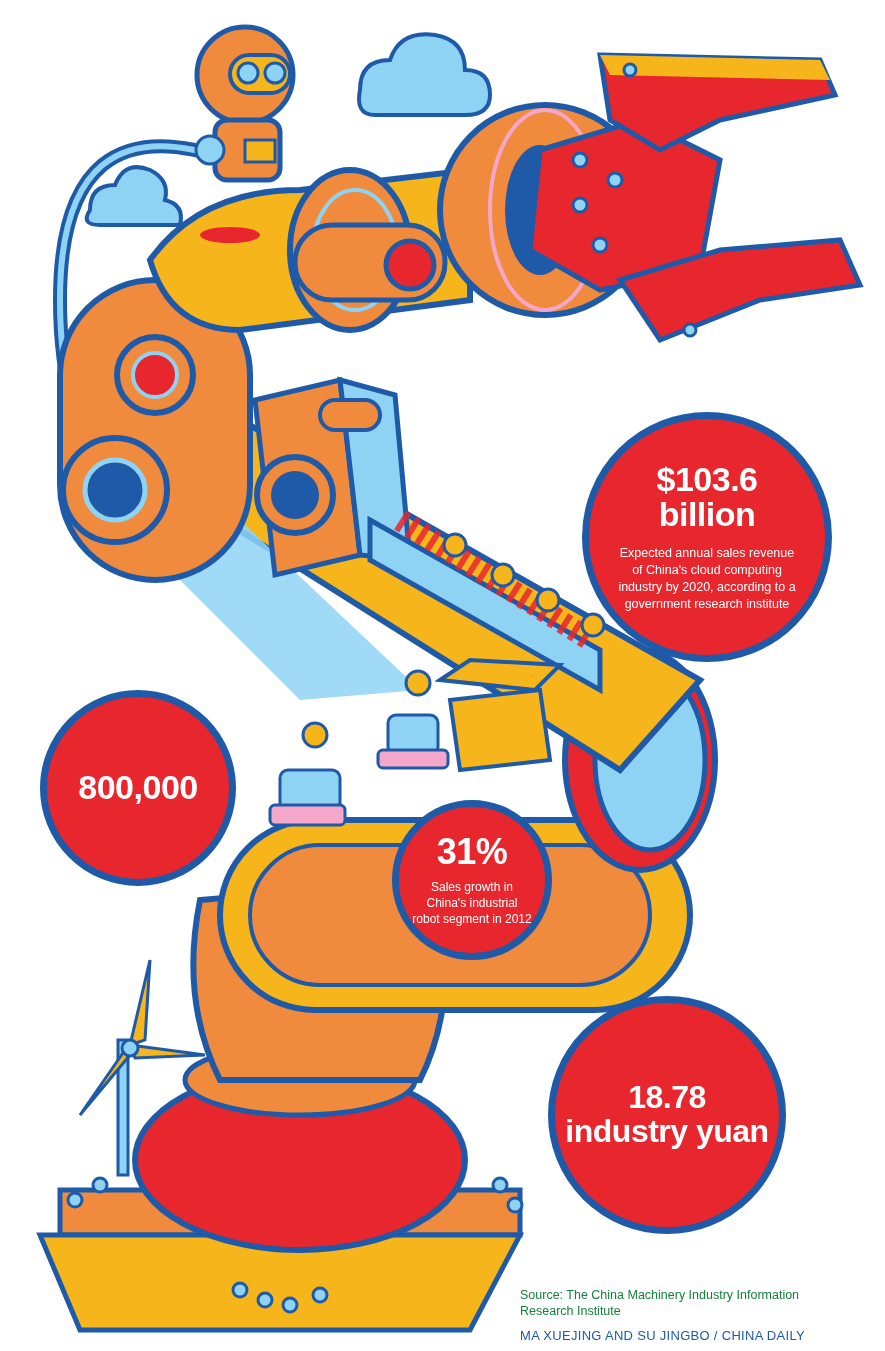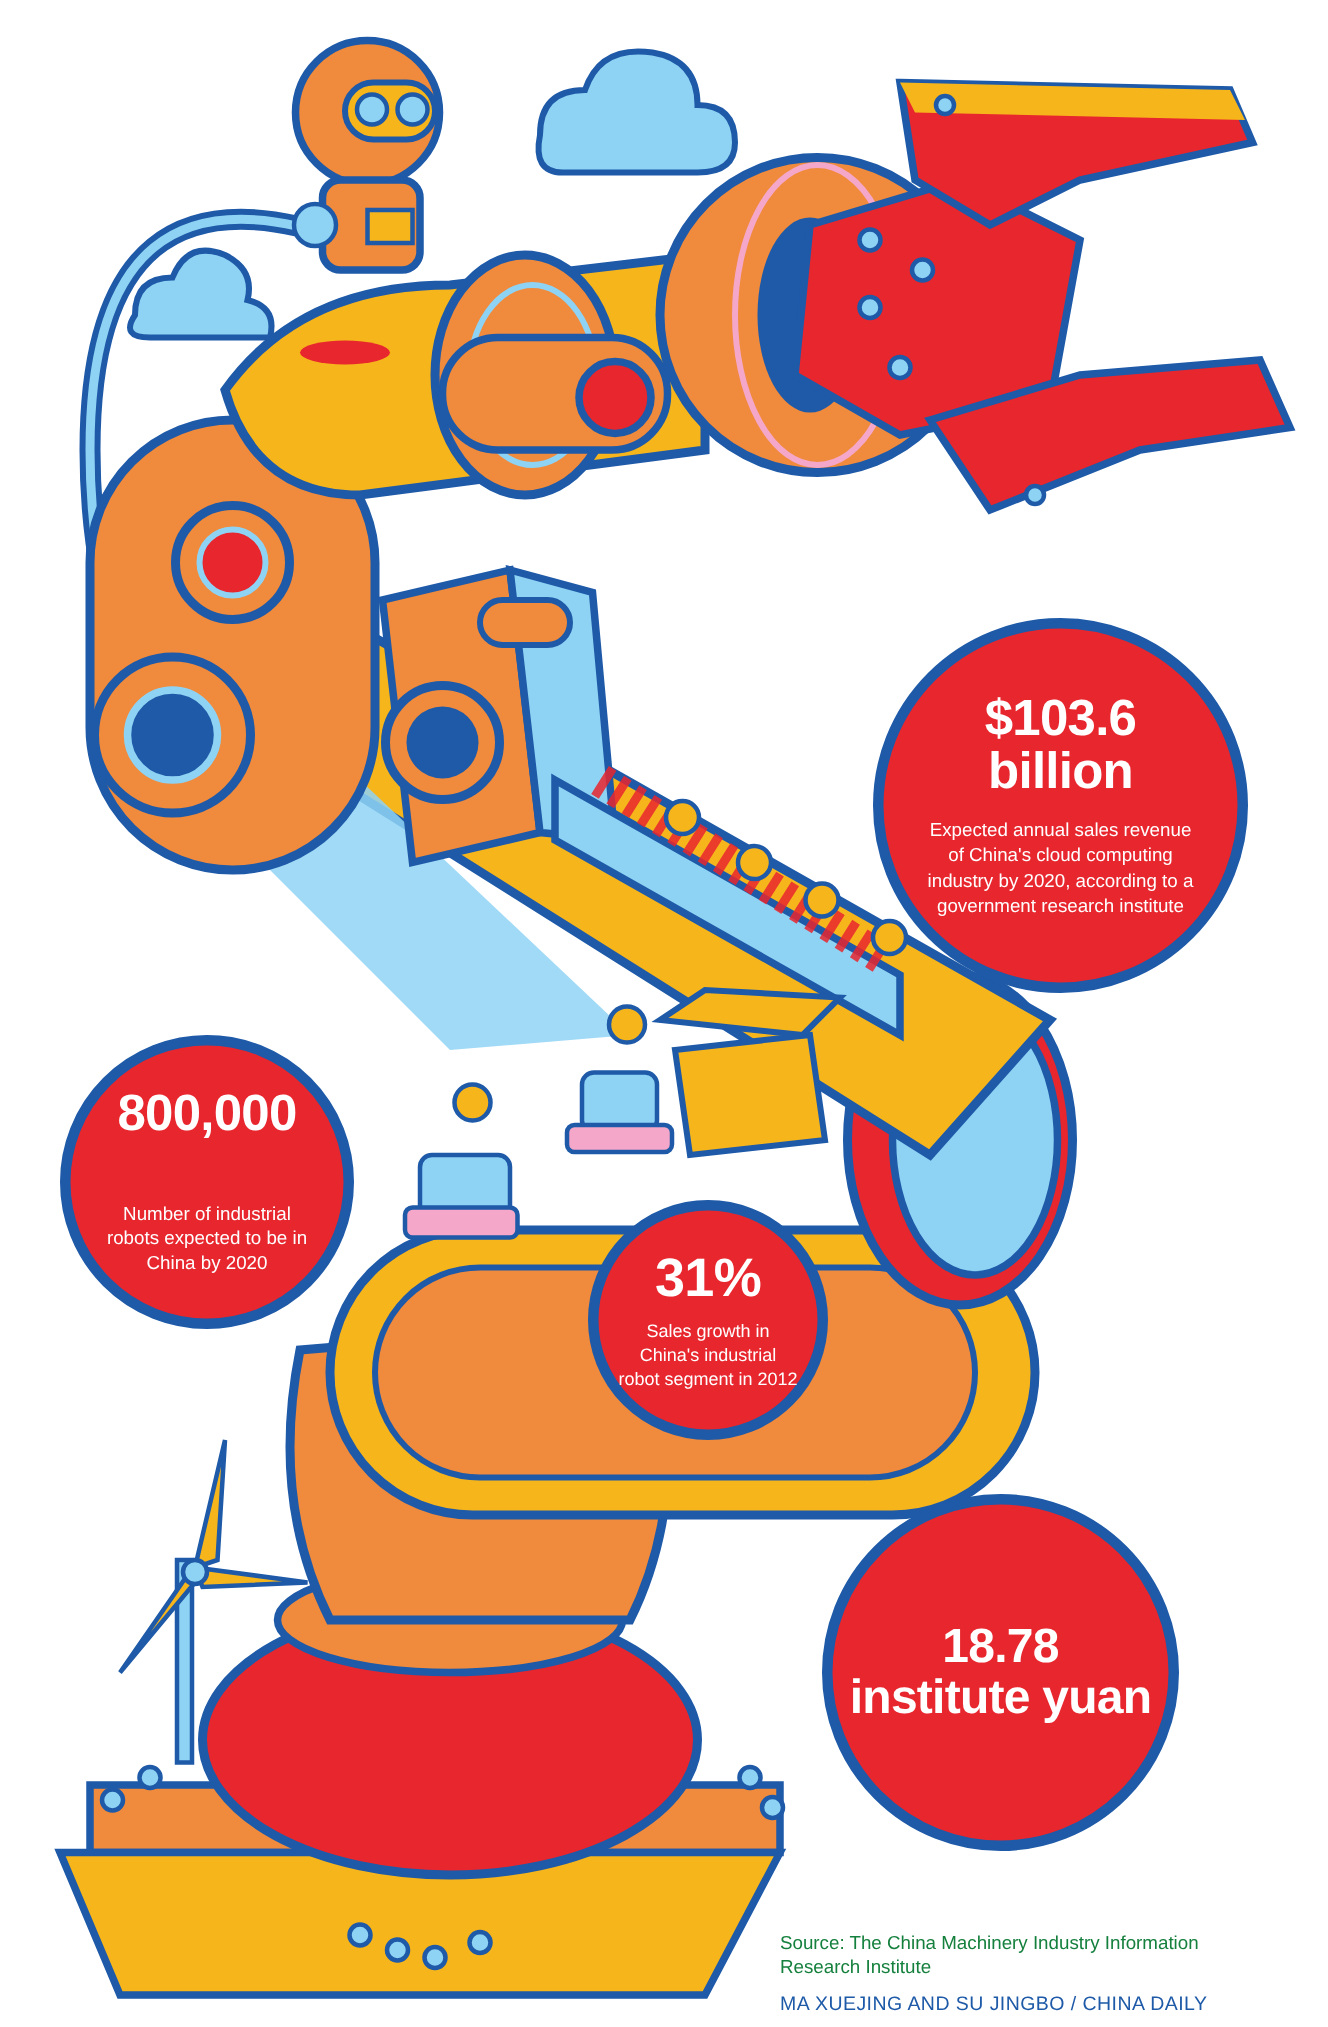--- a/index.html
+++ b/index.html
@@ -134,27 +134,26 @@
 </svg>
 
 <div class="stat" id="stat-cloud">
   <div class="big">$103.6</div>
   <div class="big">billion</div>
   <div class="desc desc-w1">Expected annual sales revenue of China's cloud computing industry by 2020, according to a government research institute</div>
 </div>
 
 <div class="stat" id="stat-robots">
   <div class="big">800,000</div>
-  <div class="desc desc-w2">Number of industrial robots expected to be in China by 2020</div>
 </div>
 
 <div class="stat" id="stat-growth">
   <div class="big">31%</div>
   <div class="desc desc-w3">Sales growth in China's industrial robot segment in 2012</div>
 </div>
 
 <div class="stat" id="stat-invest">
   <div class="big">18.78</div>
-  <div class="big">institute yuan</div>
+  <div class="big">industry yuan</div>
 </div>
 
 <div class="source">Source: The China Machinery Industry Information Research Institute</div>
 <div class="credit">MA XUEJING AND SU JINGBO / CHINA DAILY</div>
 
 </body></html>

